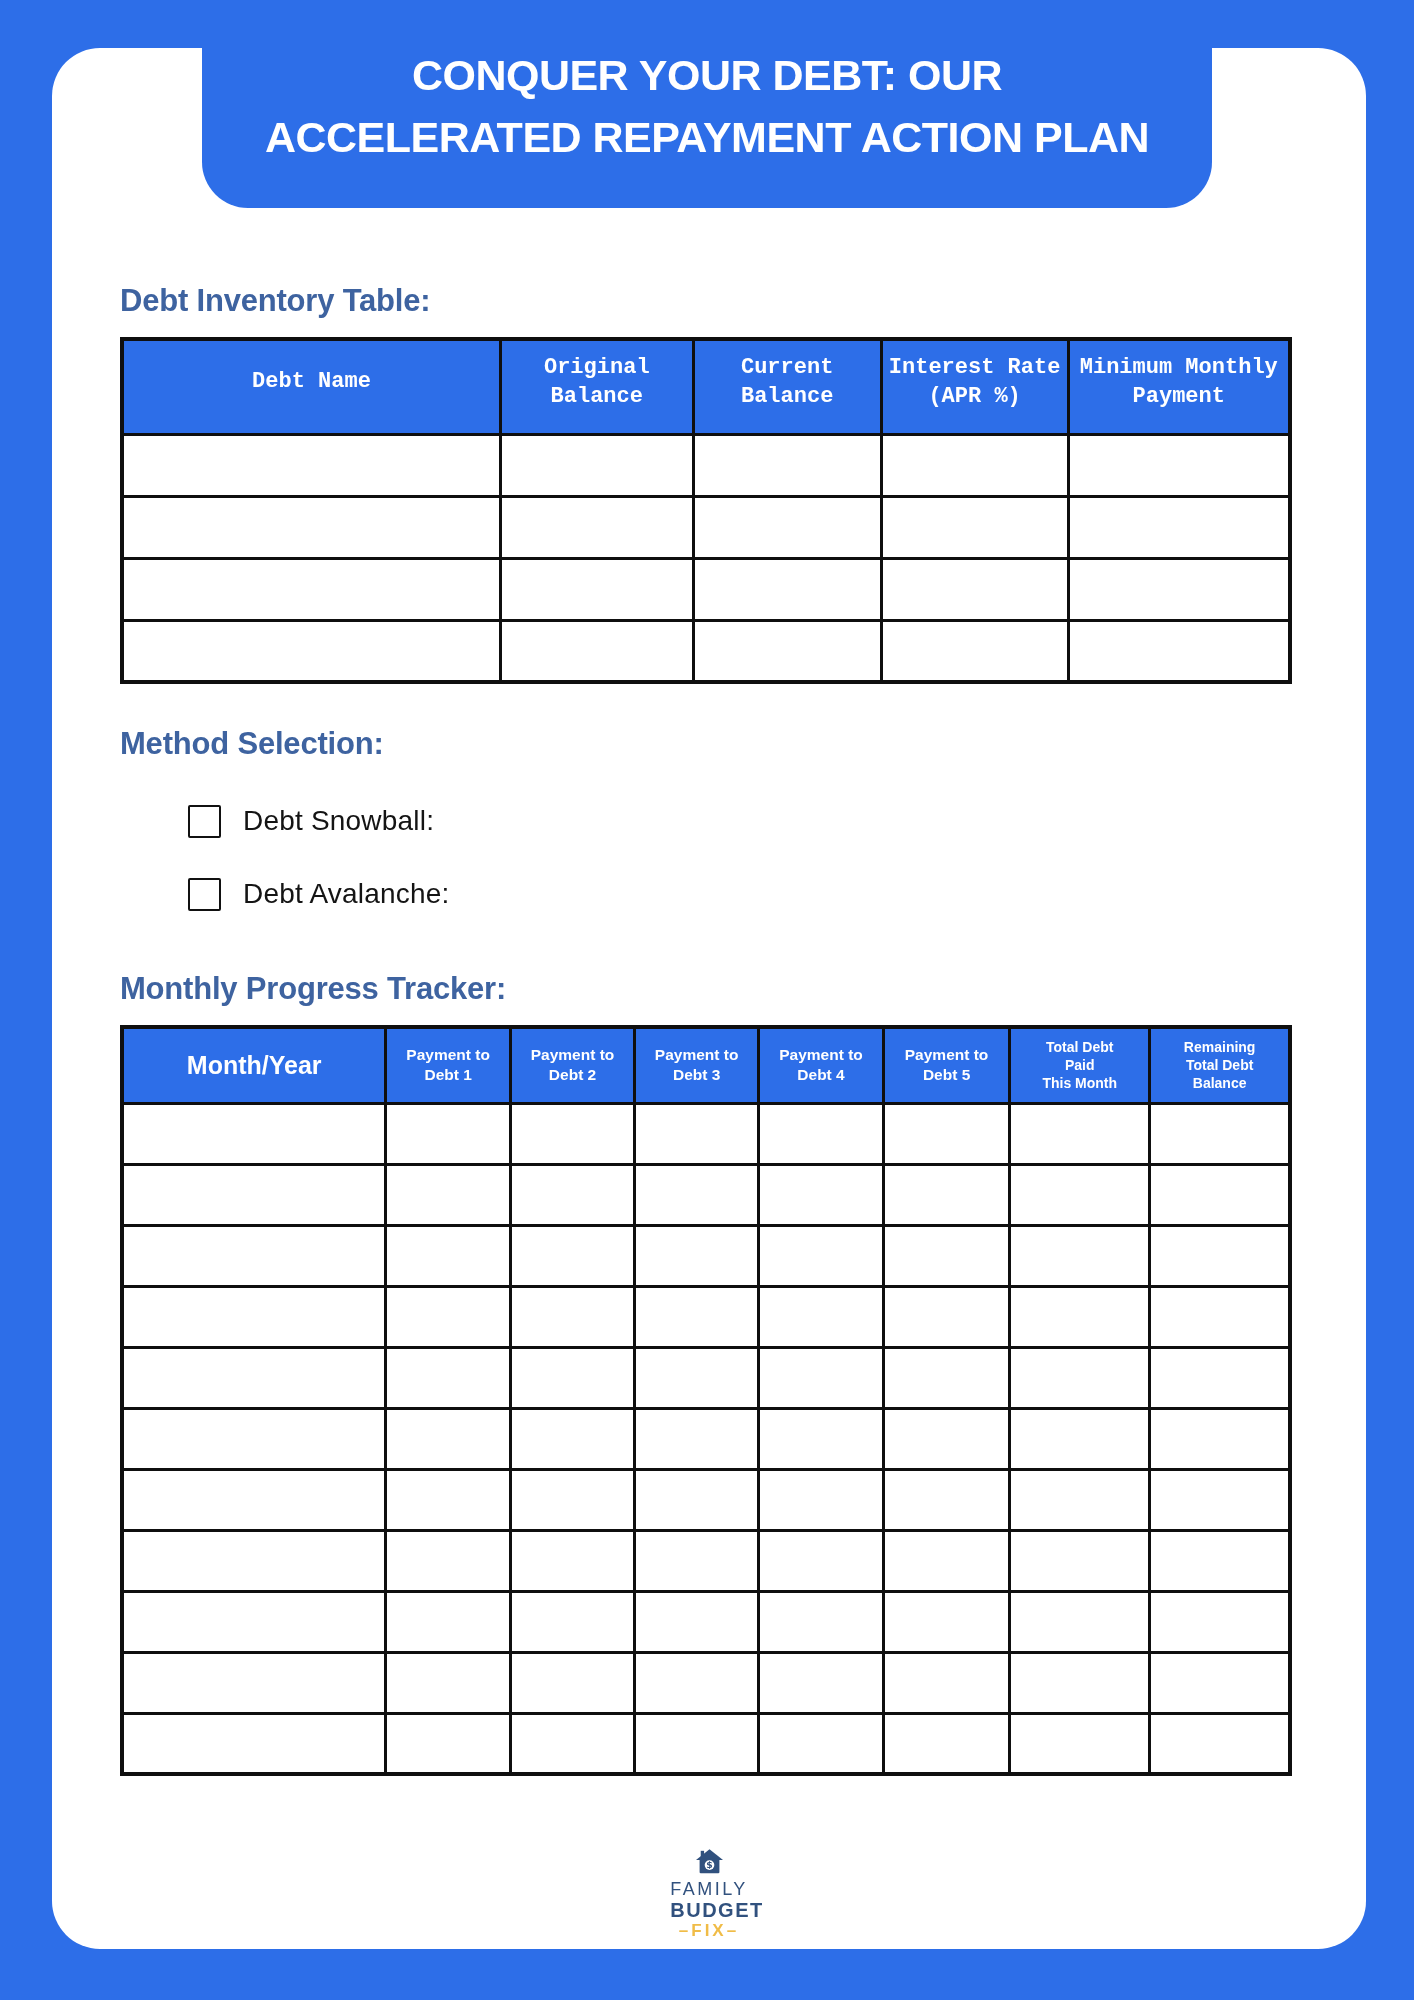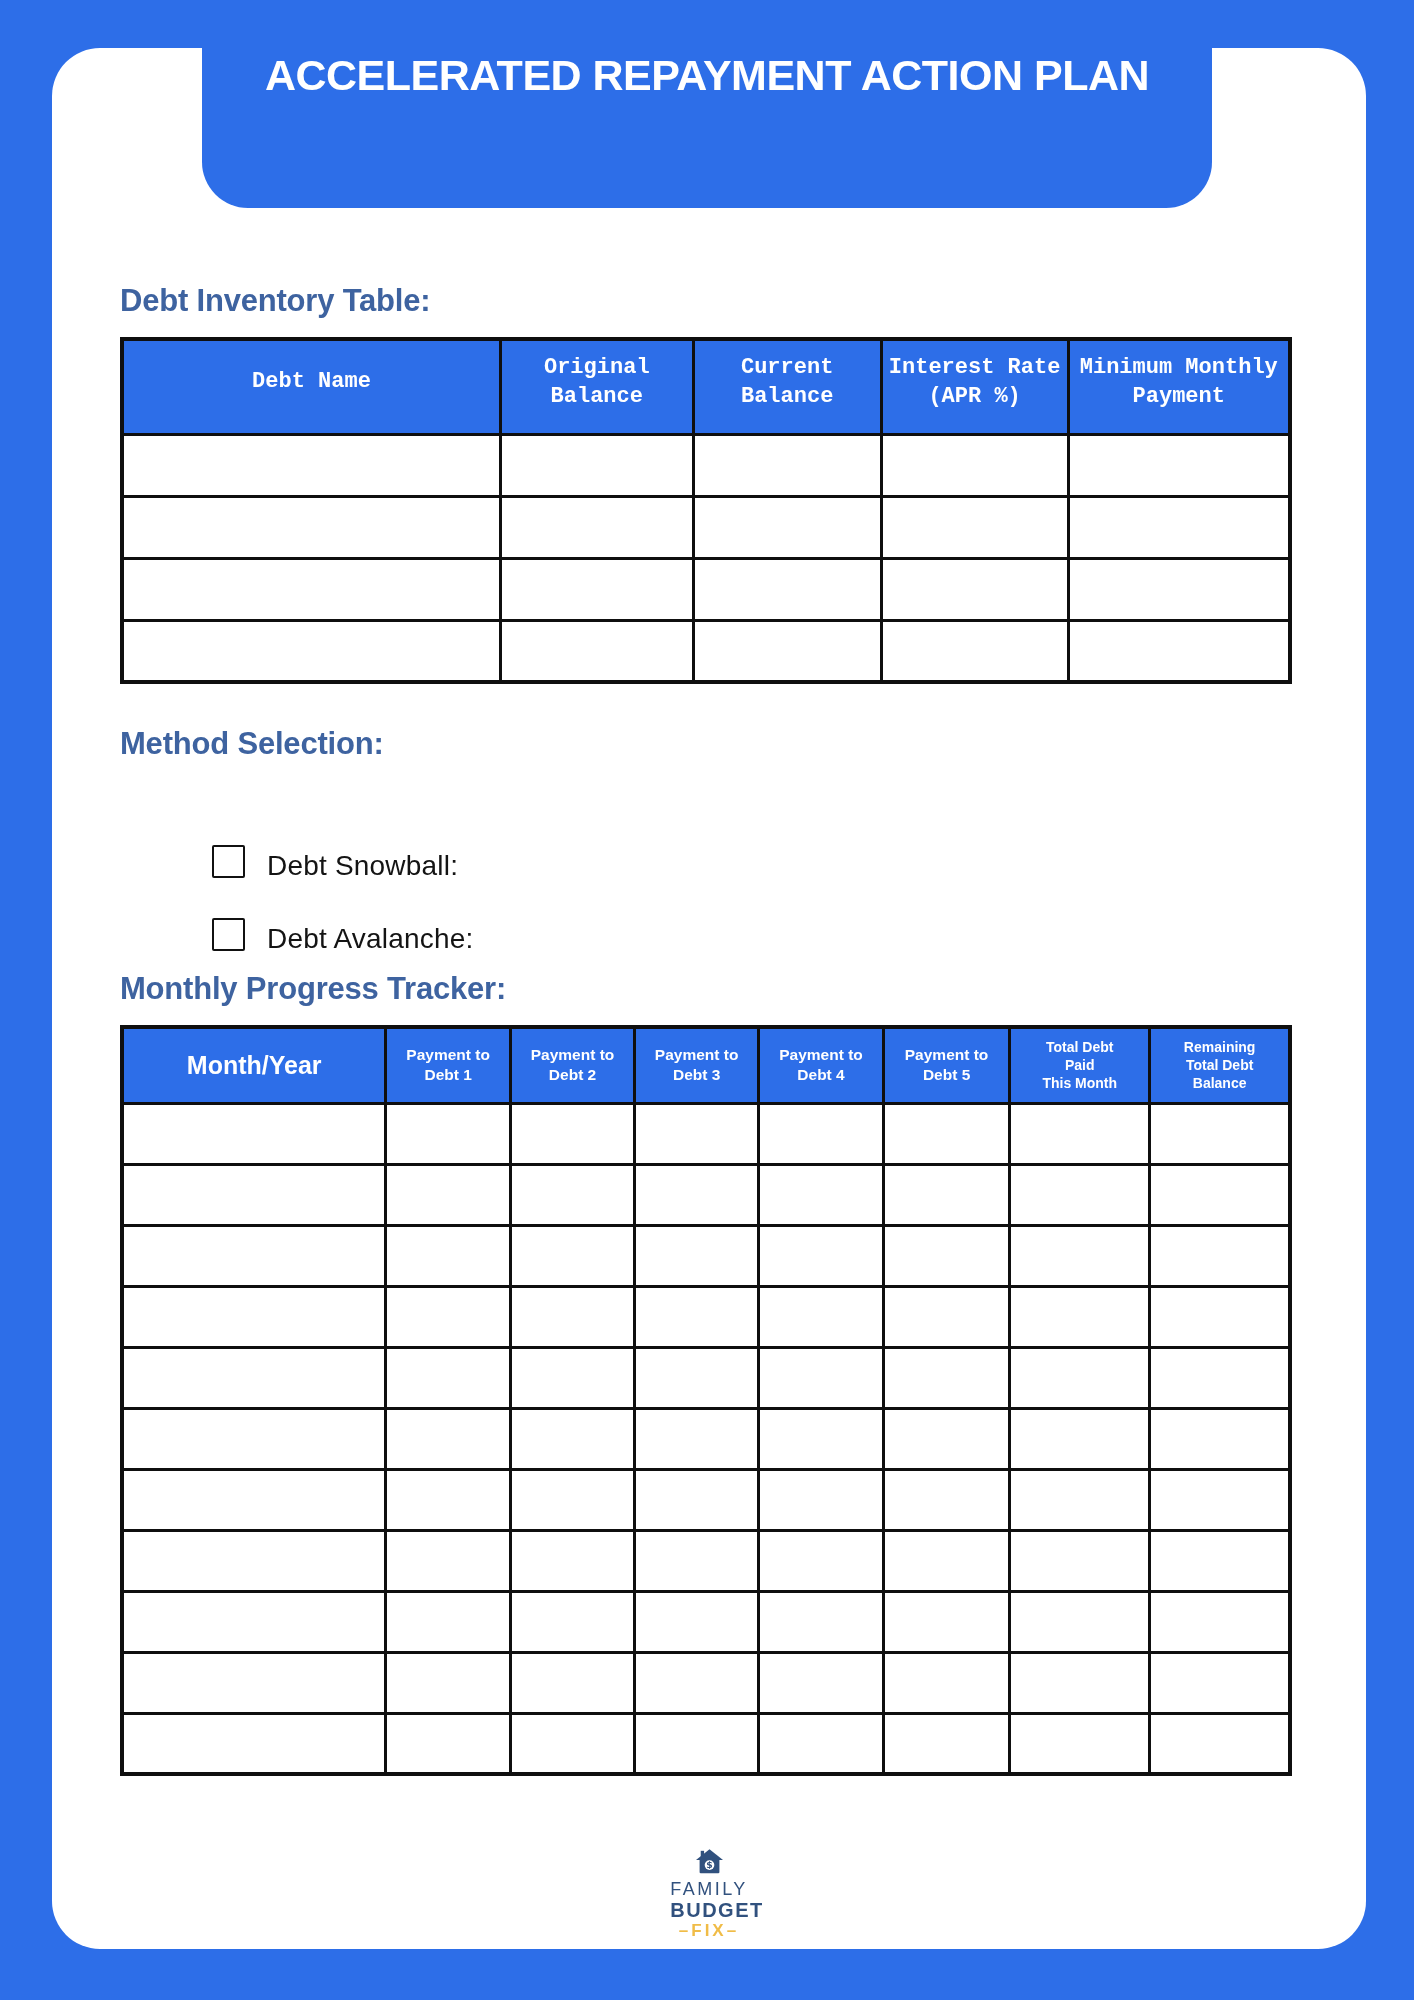--- a/index.html
+++ b/index.html
@@ -87,24 +87,23 @@
   #tracker-table col:nth-child(2){ width:10.65%; }
   #tracker-table col:nth-child(3){ width:10.65%; }
   #tracker-table col:nth-child(4){ width:10.6%; }
   #tracker-table col:nth-child(5){ width:10.7%; }
   #tracker-table col:nth-child(6){ width:10.8%; }
   #tracker-table col:nth-child(7){ width:12.0%; }
   #tracker-table col:nth-child(8){ width:12.0%; }
 
   
   .option-row {
-    position:absolute; left:212px;
-    display:flex; align-items:flex-end;
+    position:absolute; left:188px;
+    display:flex; align-items:center;
     height:42px;
-    margin-top:40px;
   }
   #option-snowball  { top:800px; }
   #option-avalanche { top:873px; }
   .option-checkbox {
     align-self:center;
     width:33px; height:33px;
     border:2.5px solid #111111;
     background:#ffffff;
     border-radius:2px;
     flex:none;
@@ -140,20 +139,21 @@
     font-size:17px; font-weight:700; color:#F0BC47;
     letter-spacing:3px; line-height:20px;
   }
 </style>
 </head>
 <body>
 
 <div class="page"></div>
 
 <div class="banner">
+  <div class="title-line">CONQUER YOUR DEBT: OUR</div>
   <div class="title-line">ACCELERATED REPAYMENT ACTION PLAN</div>
 </div>
 
 <div class="section-heading" id="heading-inventory">Debt Inventory Table:</div>
 
 <table class="sheet-table" id="debt-table">
     <colgroup>
       <col>
       <col>
       <col>

